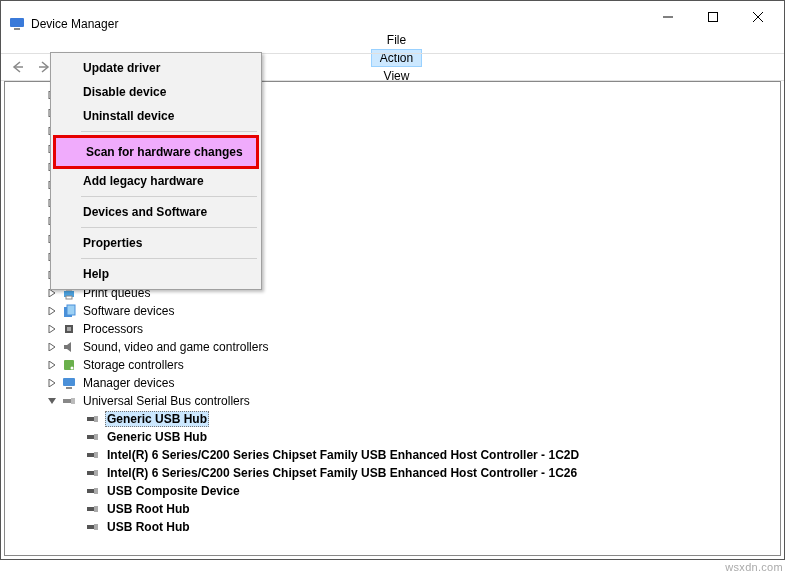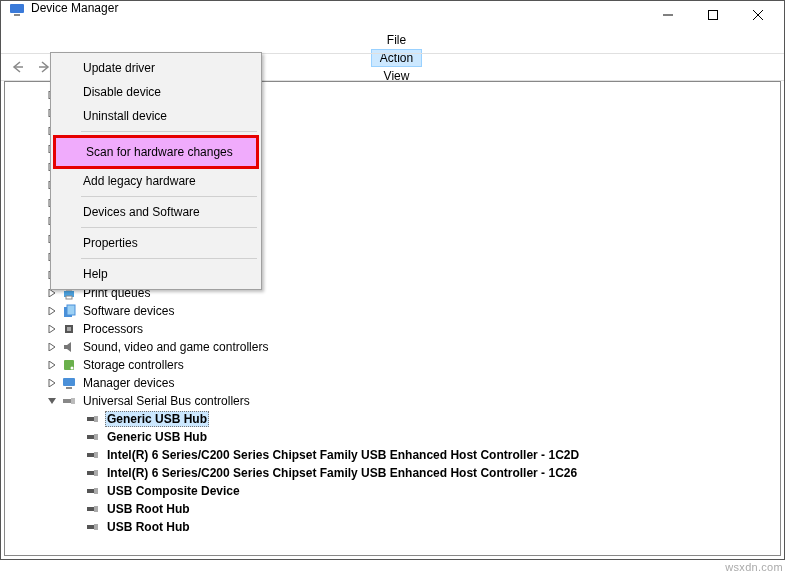--- a/index.html
+++ b/index.html
@@ -1,38 +1,38 @@
 <!DOCTYPE html>
 <html><head>
 <meta charset="utf-8">
 <style>
 * { box-sizing: border-box; margin: 0; padding: 0; font-family: "Segoe UI", Tahoma, sans-serif; font-size: 12px; }
 body { background: #fff; width: 785px; height: 573px; position: relative; overflow: hidden; }
 .window { border: 1px solid #555; width: 785px; height: 560px; display: flex; flex-direction: column; background:#fff; }
-.titlebar { display:flex; align-items:flex-start; height:30px; padding:0 4px 0 8px; }
+.titlebar { display:flex; align-items:flex-end; height:30px; padding:0 4px 0 8px; }
 .titlebar .ico { width:16px; height:16px; margin-right:6px; display:inline-flex; }
 .titlebar .title { flex:1; }
 .winbtns { display:flex; }
 .winbtn { width:45px; height:28px; display:flex; align-items:center; justify-content:center; }
 .menubar { display:flex; align-items:center; height:22px; padding-left:8px; gap:0;flex-direction:column; }
 .menuitem { padding:2px 8px; cursor:default; }
 .menuitem.open { background:#cce8ff; border:1px solid #99d1ff; padding:1px 8px; }
 .toolbar { height:28px; border-top:1px solid #e0e0e0; border-bottom:1px solid #e0e0e0; padding:2px 6px; display:flex; align-items:center; gap:4px; }
 .toolbtn { width:22px; height:22px; border:1px solid transparent; display:flex; align-items:center; justify-content:center; }
 .content { flex:1; border:1px solid #888; margin:0 3px 3px 3px; background:#fff; overflow:auto; position:relative; }
 .tree { padding:4px 0 8px 4px; }
 .row { display:flex; align-items:center; height:18px; white-space:nowrap; }
 .expander { width:14px; height:14px; display:flex; align-items:center; justify-content:center; color:#606060; font-size:10px; margin-right:2px; }
 .devico { width:16px; height:16px; margin-right:4px; display:inline-flex; align-items:center; justify-content:center; }
 .devlabel { padding:16px 2px; }
 .row.selected .devlabel { background:#cce8ff; border:1px dotted #777; padding:0 1px; }
 .level1 { padding-left:36px; }
 .level2 { padding-left:60px;font-weight:bold; }
 
-.dropdown { position:absolute; top:52px; left:50px; width:212px; background:#f2f2f2; border:1px solid #a0a0a0; box-shadow:2px 2px 3px rgba(0,0,0,0.25); z-index:10; padding:3px 2px; }
+.dropdown { position:absolute; top:52px; left:50px; width:212px; background:#f2f2f2; border:1px solid #a0a0a0; box-shadow:2px 2px 3px rgba(0,0,0,0.25); z-index:10; padding:3px 2px;font-weight:bold; }
 .ddrow { height:24px; display:flex; align-items:center; padding-left:30px; cursor:default; }
 .ddsep { height:1px; background:#d0d0d0; margin:3px 2px 3px 28px; }
 .ddrow.hl { border:3px solid #e60000; height:34px; background:#f0abfc; }
 
 svg { display:block; }
 .watermark { position:absolute; right:2px; bottom:0; font-size:11px; color:#aaa; letter-spacing:0.3px; }
 </style>
 </head>
 <body>
 

